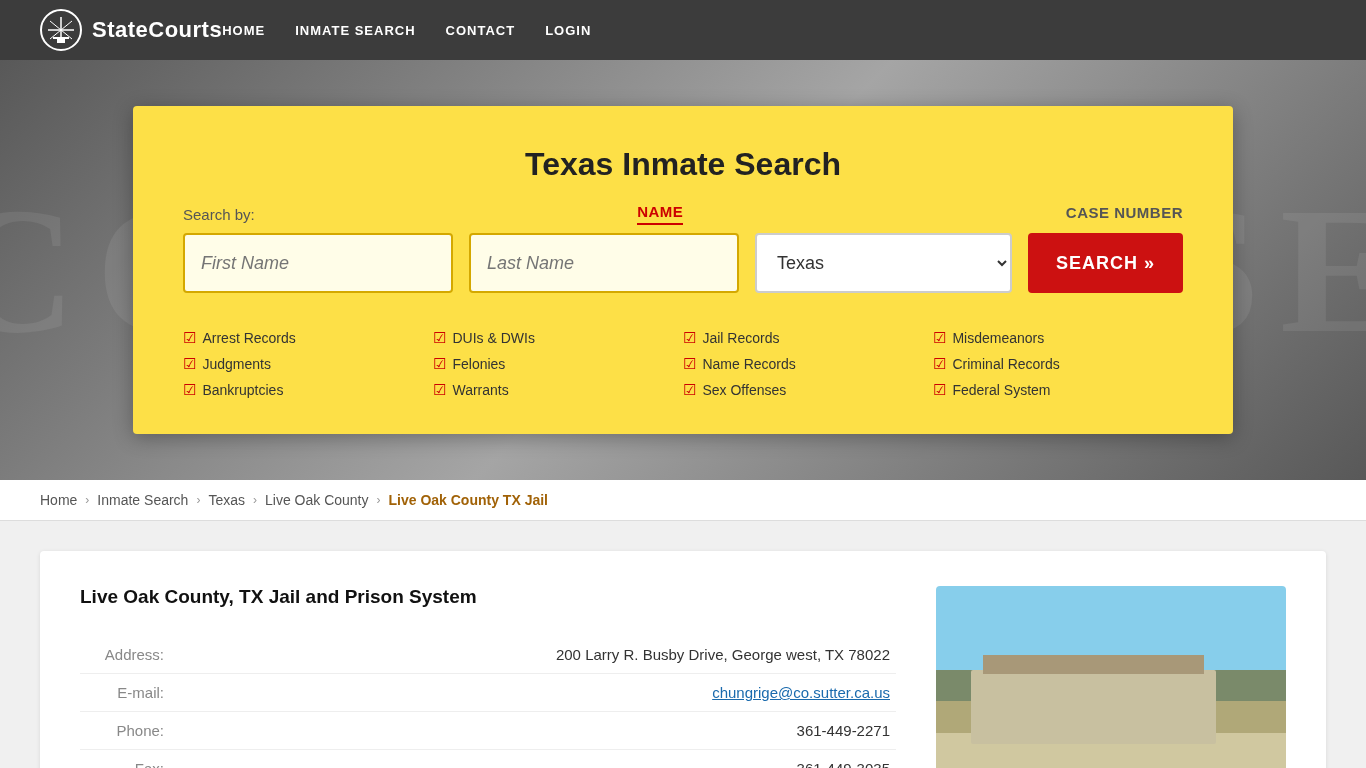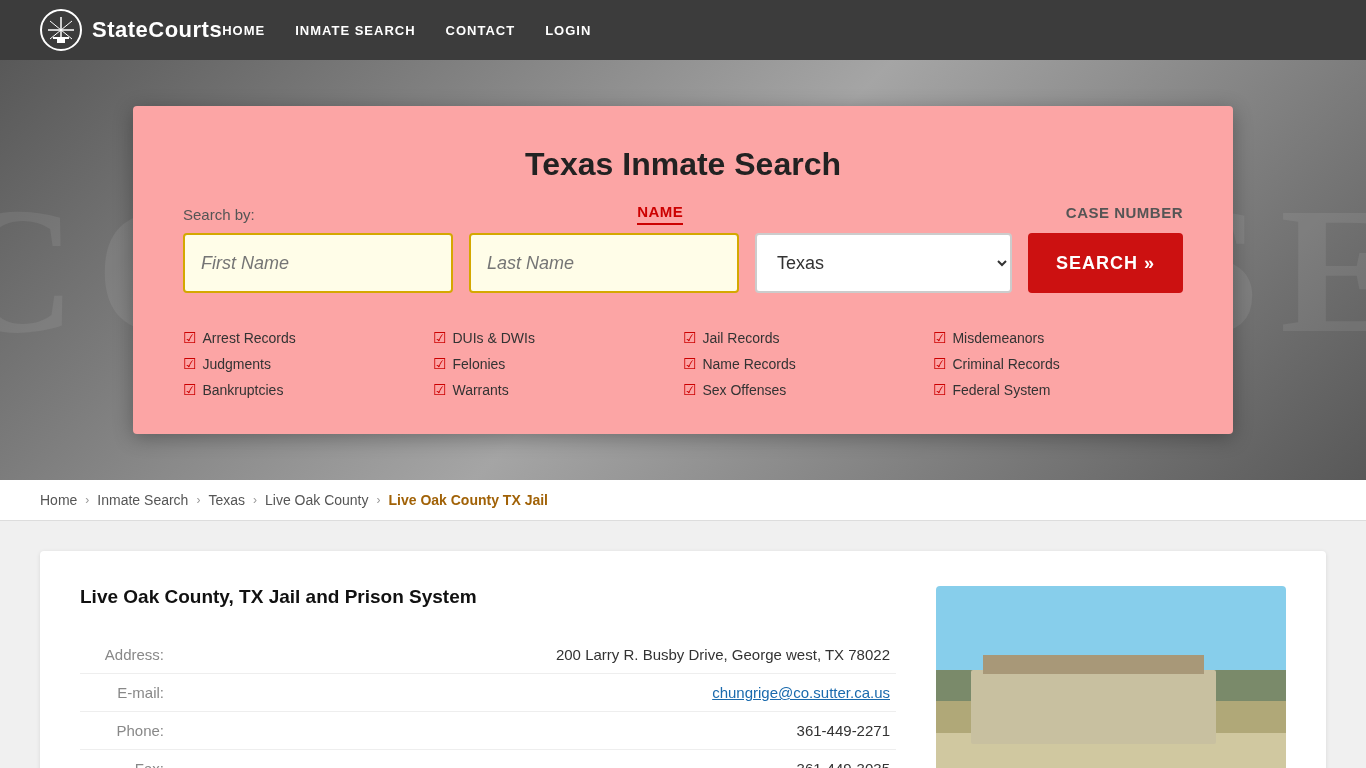--- a/index.html
+++ b/index.html
@@ -70,21 +70,21 @@
       letter-spacing: 20px;
       white-space: nowrap;
       pointer-events: none;
       font-family: Georgia, serif;
     }
 
     
     .search-card {
       position: relative;
       z-index: 5;
-      background: #fca5a5;
+      background: #fde047;
       border-radius: 4px;
       padding: 40px 50px 35px;
       width: 1100px;
       box-shadow: 0 4px 20px rgba(0,0,0,0.3);
     }
     .search-card-title {
       text-align: center;
       font-size: 32px;
       font-weight: bold;
       color: #222;

